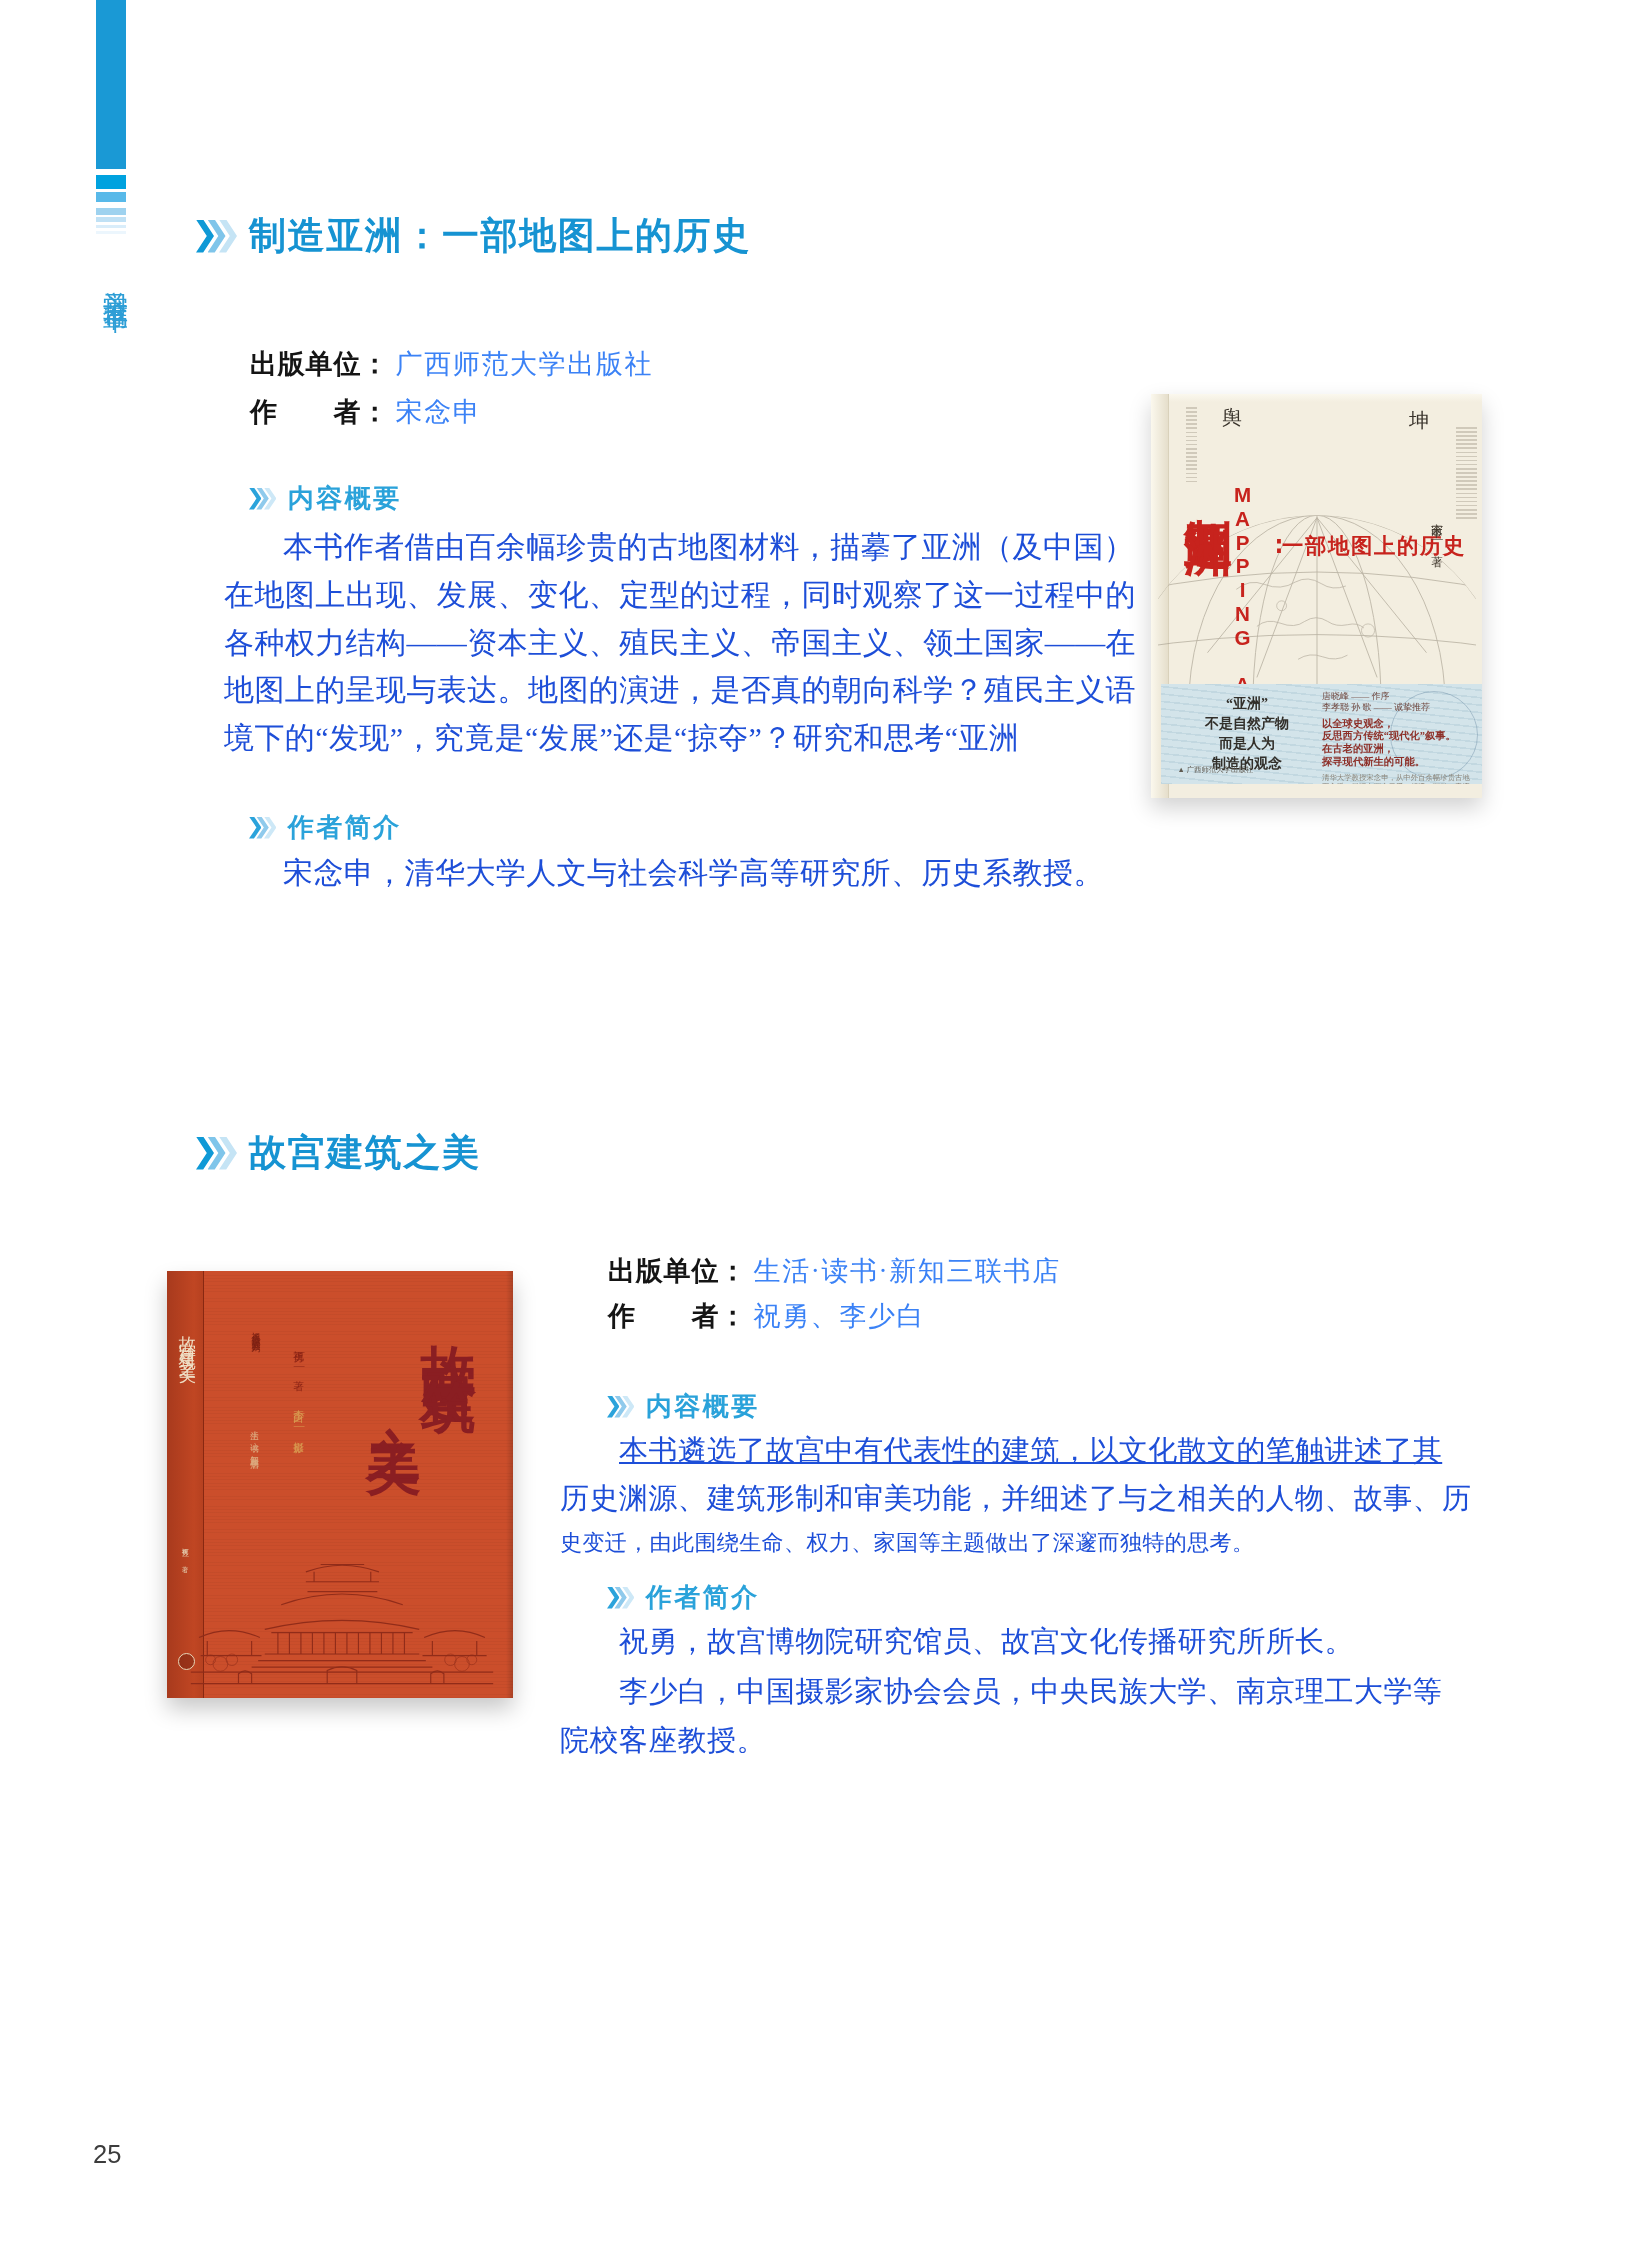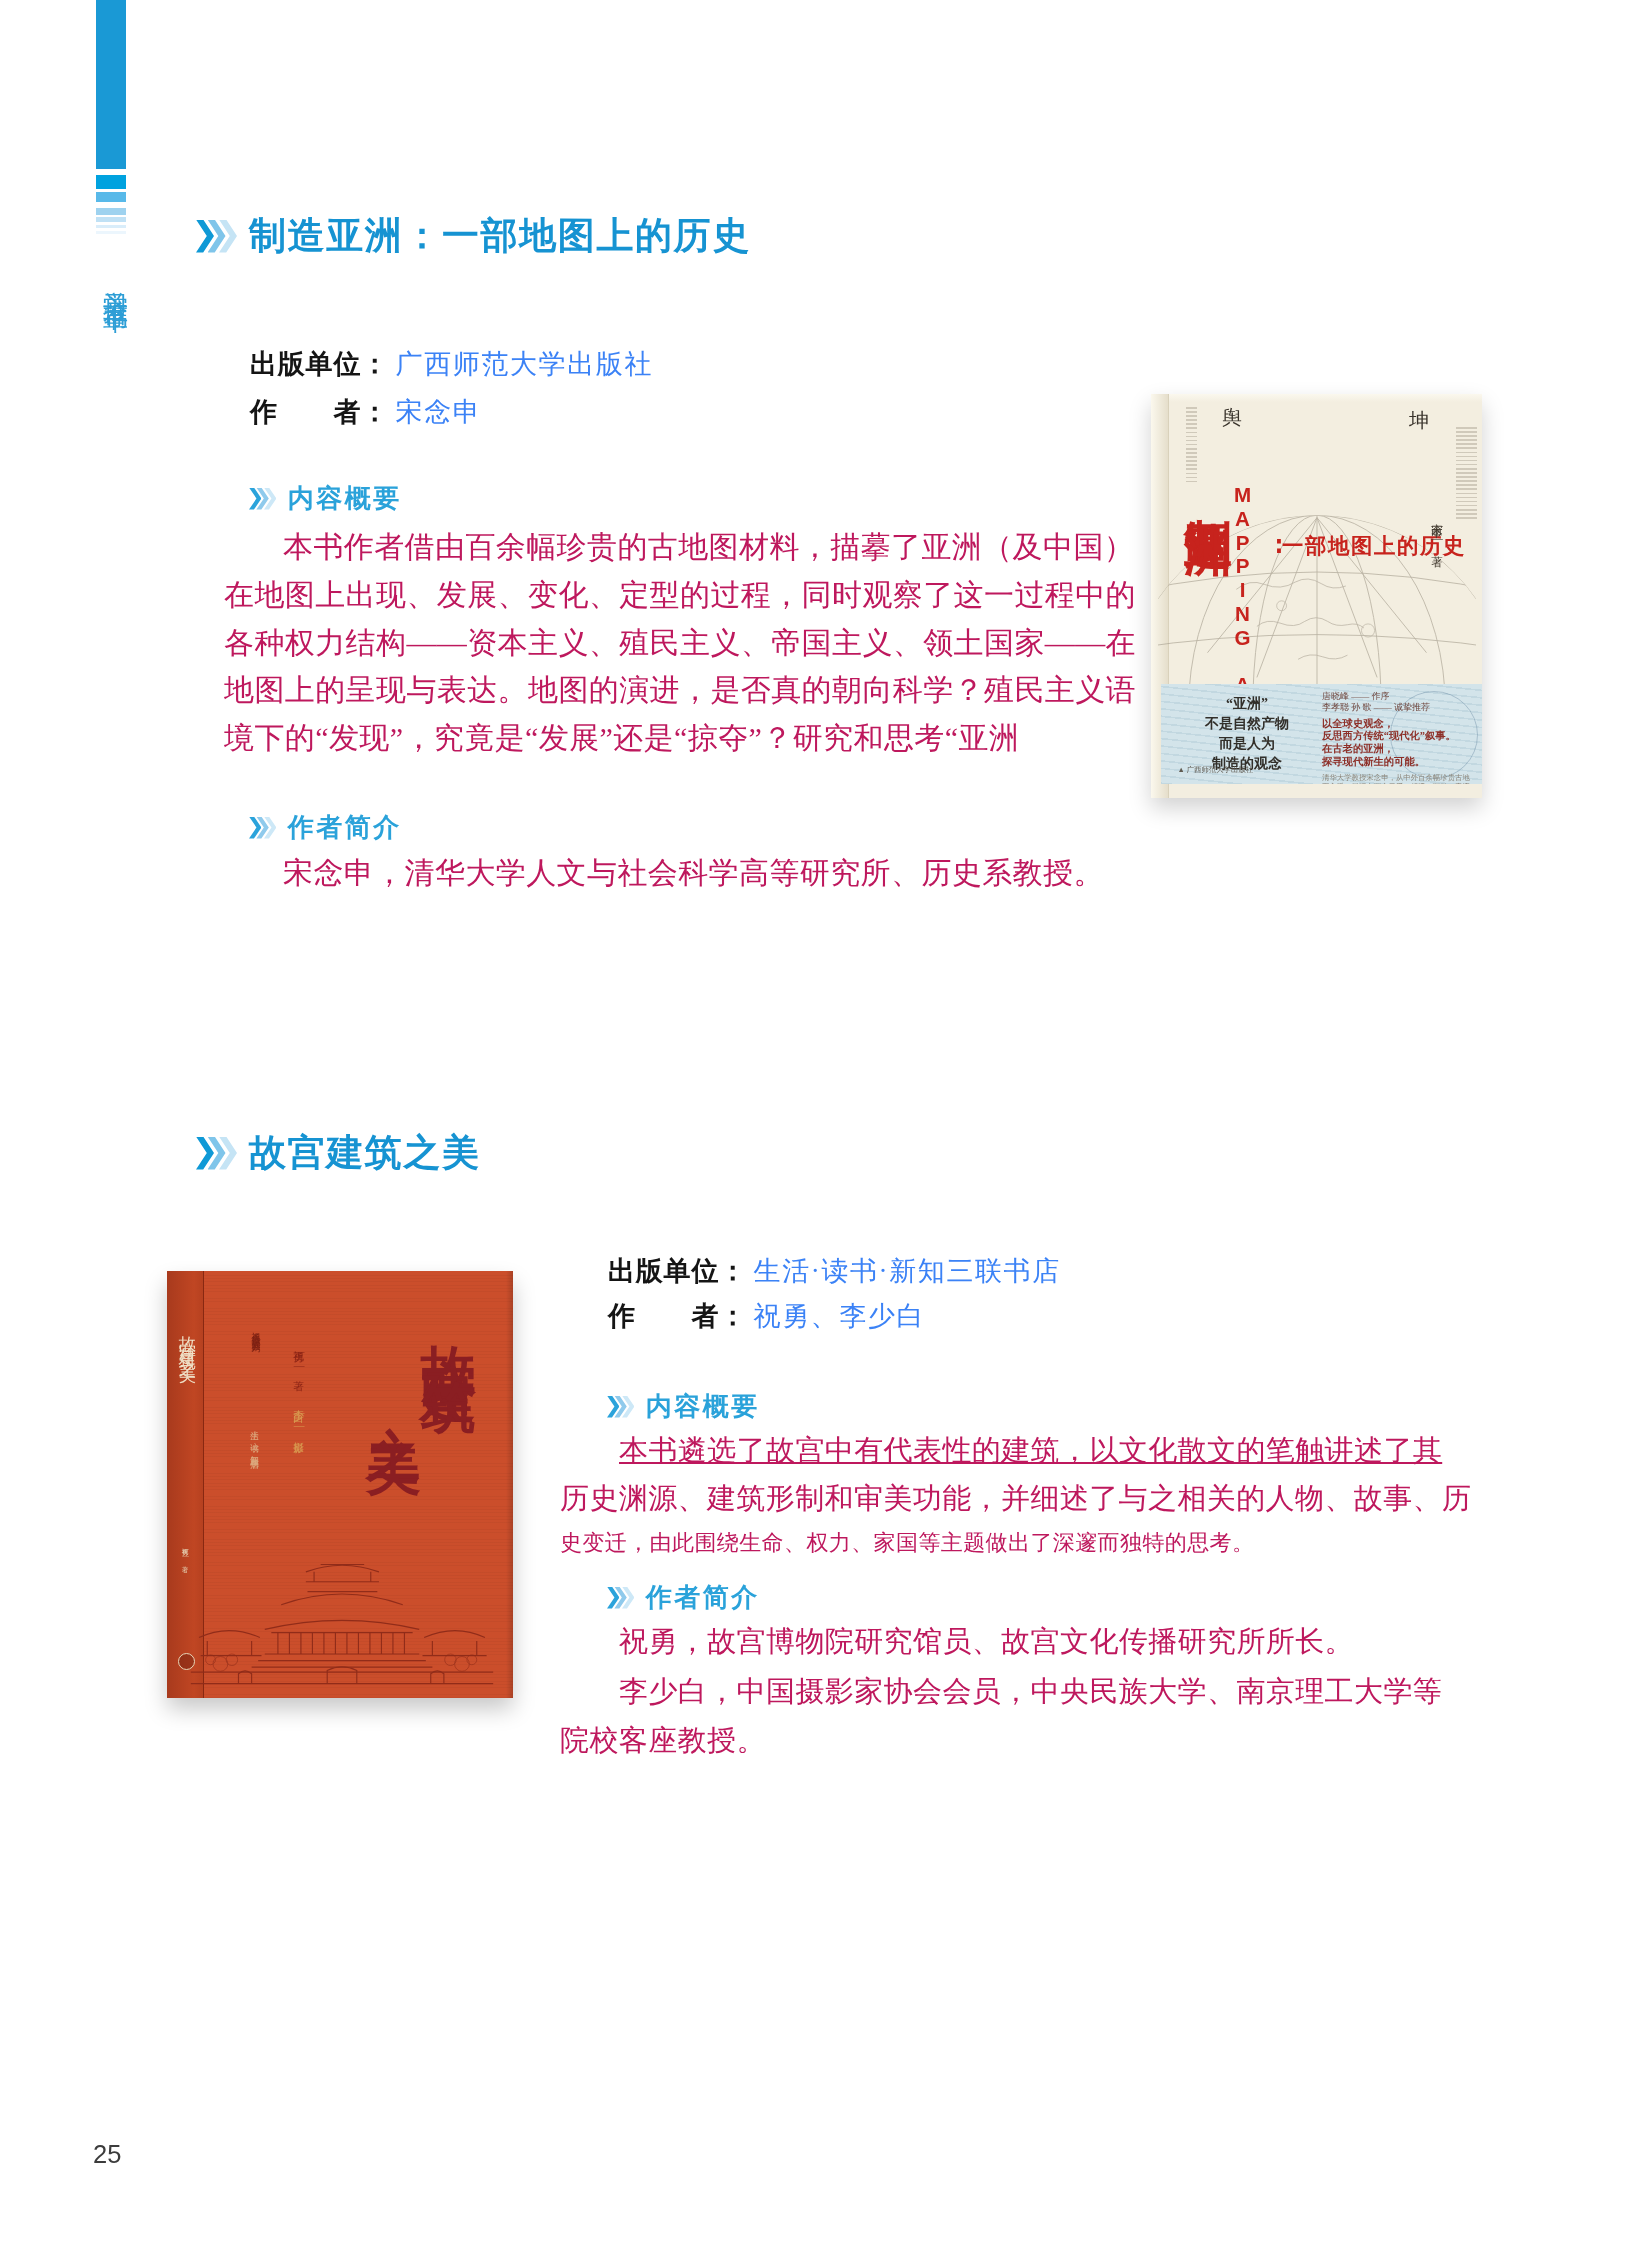--- a/index.html
+++ b/index.html
@@ -34,21 +34,21 @@
     letter-spacing:1.6px;font-family:"Liberation Serif","DejaVu Serif",serif;white-space:nowrap;}
 
   .inforow{position:absolute;display:flex;align-items:baseline;white-space:nowrap;justify-content:flex-end;}
   .inforow .lbl{font-family:"Liberation Sans","DejaVu Sans",sans-serif;font-weight:700;
     font-size:27px;color:#151515;letter-spacing:0.8px;}
   .inforow .val{font-size:27px;color:#3b82f6;letter-spacing:1.6px;margin-left:6.6px;}
 
   .subhead{position:absolute;display:flex;align-items:center;gap:10.7px;}
   .subhead b{font-size:26px;font-weight:700;color:#2aa2da;letter-spacing:2.5px;white-space:nowrap;}
 
-  .bodyline{position:absolute;font-size:30px;color:#be185d;letter-spacing:0.4px;white-space:nowrap;}
+  .bodyline{position:absolute;font-size:30px;color:#1d4ed8;letter-spacing:0.4px;white-space:nowrap;}
   .ind{padding-left:59px;}
 
   .pagenum{position:absolute;left:93px;top:2140px;font-size:25.5px;color:#3c3c3c;
     font-family:"Liberation Sans","DejaVu Sans",sans-serif;}
 
   
   .book1{position:absolute;left:1151px;top:394px;width:331px;height:404px;
     background:#f3eee0;box-shadow:0 10px 21.4px rgba(0,0,0,.18);}
   .b1-spine{position:absolute;left:0;top:0;width:16.5px;height:100%;
     background:linear-gradient(90deg,#fbf8ed,#e5decb);border-right:0.8px solid #d9d1bb;}

